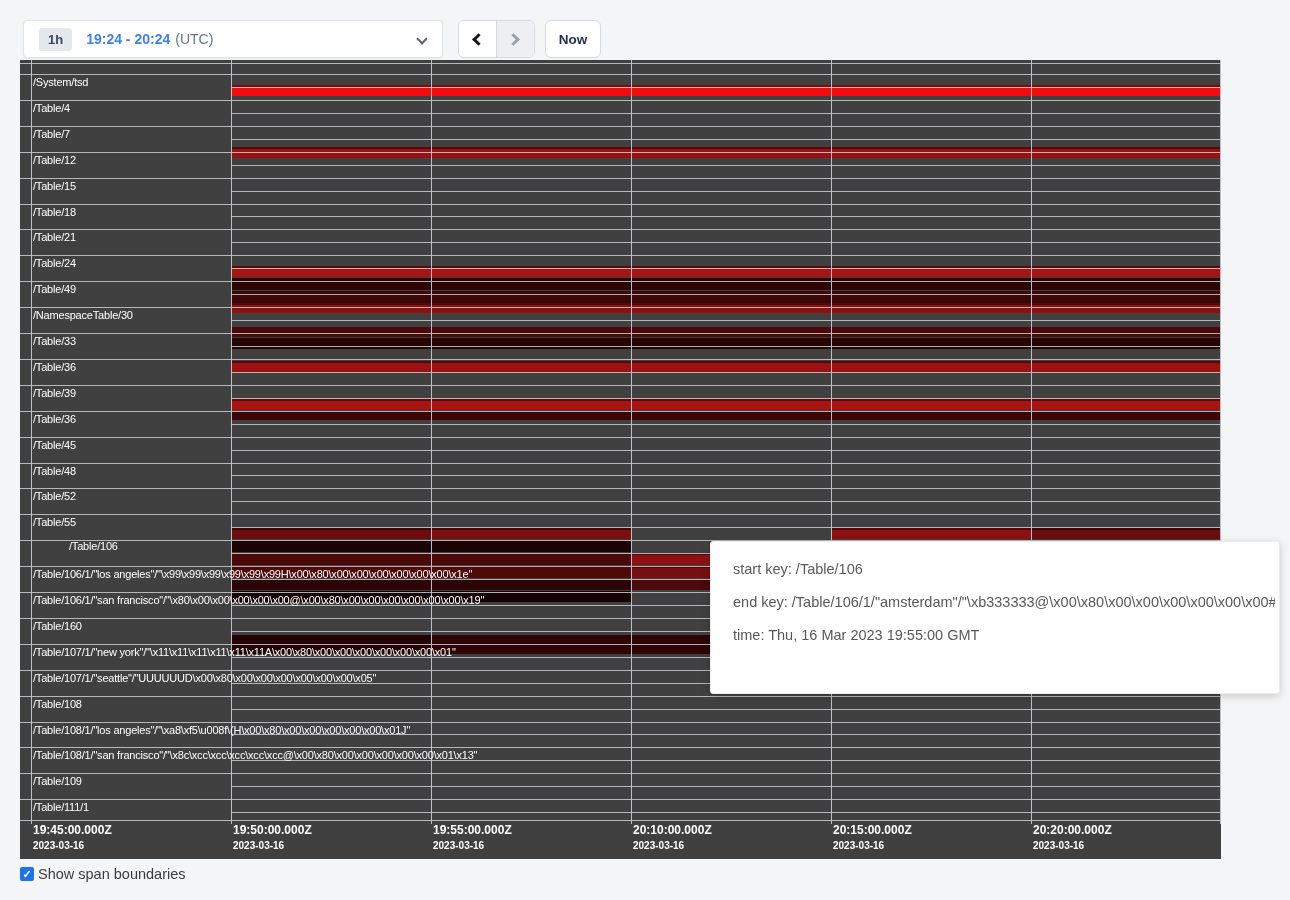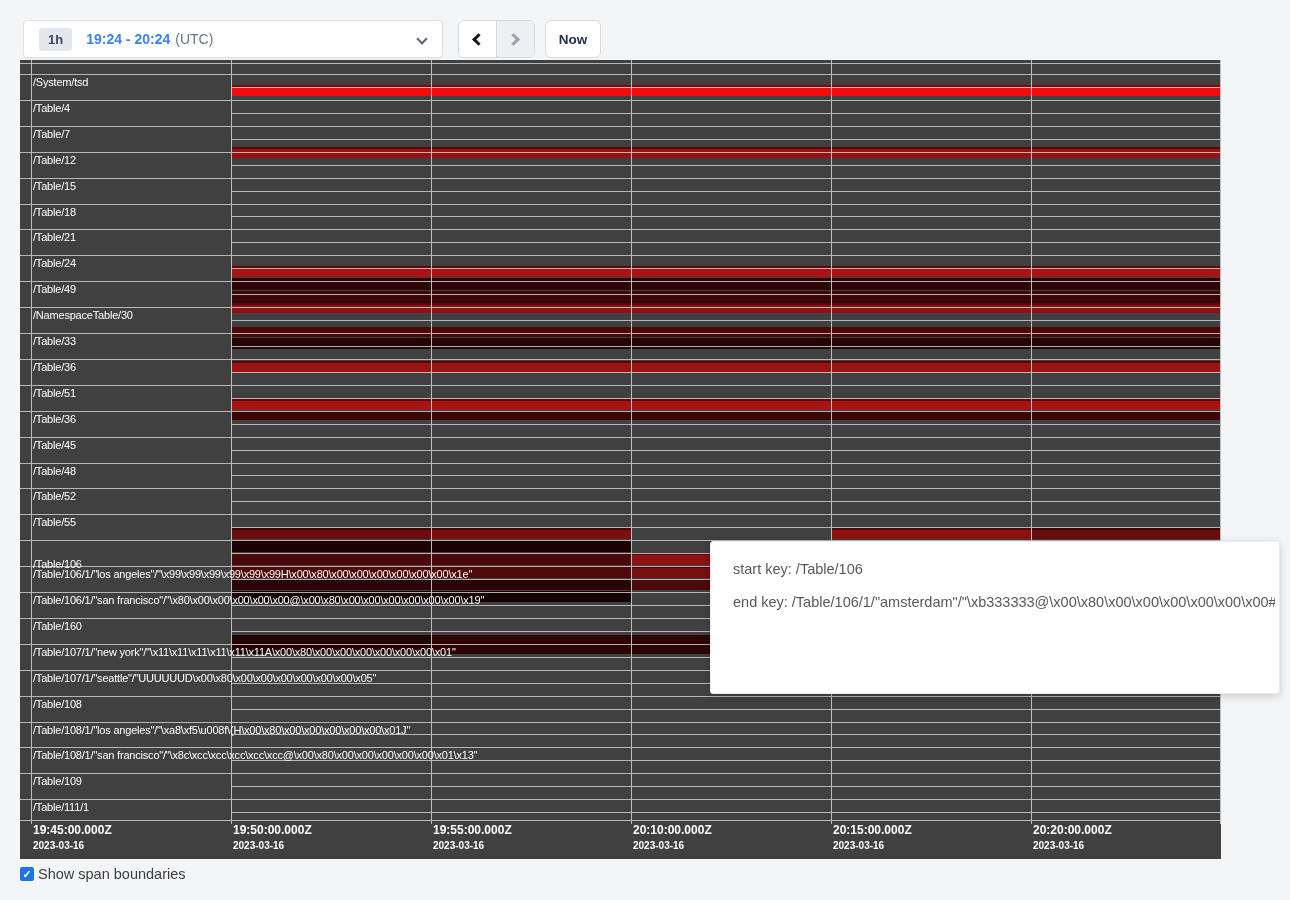--- a/index.html
+++ b/index.html
@@ -200,27 +200,27 @@
     <div class="row-label" style="top: 67.8px;">/Table/7</div>
     <div class="row-label" style="top: 93.7px;">/Table/12</div>
     <div class="row-label" style="top: 119.6px;">/Table/15</div>
     <div class="row-label" style="top: 145.5px;">/Table/18</div>
     <div class="row-label" style="top: 171.4px;">/Table/21</div>
     <div class="row-label" style="top: 197.3px;">/Table/24</div>
     <div class="row-label" style="top: 223.2px;">/Table/49</div>
     <div class="row-label" style="top: 249.1px;">/NamespaceTable/30</div>
     <div class="row-label" style="top: 275px;">/Table/33</div>
     <div class="row-label" style="top: 300.9px;">/Table/36</div>
-    <div class="row-label" style="top: 326.8px;">/Table/51</div>
+    <div class="row-label" style="top: 326.8px;">/Table/39</div>
     <div class="row-label" style="top: 352.7px;">/Table/36</div>
     <div class="row-label" style="top: 378.6px;">/Table/45</div>
     <div class="row-label" style="top: 404.5px;">/Table/48</div>
     <div class="row-label" style="top: 430.4px;">/Table/52</div>
     <div class="row-label" style="top: 456.3px;">/Table/55</div>
-    <div class="row-label" style="top: 498px;">/Table/106</div>
+    <div class="row-label" style="top: 480px; padding-left: 36px;">/Table/106</div>
     <div class="row-label" style="top: 508.1px;">/Table/106/1/"los angeles"/"\x99\x99\x99\x99\x99\x99H\x00\x80\x00\x00\x00\x00\x00\x00\x1e"</div>
     <div class="row-label" style="top: 534px;">/Table/106/1/"san francisco"/"\x80\x00\x00\x00\x00\x00@\x00\x80\x00\x00\x00\x00\x00\x00\x19"</div>
     <div class="row-label" style="top: 559.9px;">/Table/160</div>
     <div class="row-label" style="top: 585.8px;">/Table/107/1/"new york"/"\x11\x11\x11\x11\x11\x11A\x00\x80\x00\x00\x00\x00\x00\x00\x01"</div>
     <div class="row-label" style="top: 611.7px;">/Table/107/1/"seattle"/"UUUUUUD\x00\x80\x00\x00\x00\x00\x00\x00\x05"</div>
     <div class="row-label" style="top: 637.6px;">/Table/108</div>
     <div class="row-label" style="top: 663.5px;">/Table/108/1/"los angeles"/"\xa8\xf5\u008f\(H\x00\x80\x00\x00\x00\x00\x00\x01J"</div>
     <div class="row-label" style="top: 689.4px;">/Table/108/1/"san francisco"/"\x8c\xcc\xcc\xcc\xcc\xcc@\x00\x80\x00\x00\x00\x00\x00\x01\x13"</div>
     <div class="row-label" style="top: 715.3px;">/Table/109</div>
     <div class="row-label" style="top: 741.2px;">/Table/111/1</div>
@@ -246,20 +246,21 @@
     </div>
     <div class="axis-label" style="left: 1013px; top: 763px;">
       <div class="t">20:20:00.000Z</div>
       <div class="d">2023-03-16</div>
     </div>
   </div>
 
 <div class="tooltip">
   <div class="line">start key: /Table/106</div>
   <div class="line">end key: /Table/106/1/"amsterdam"/"\xb333333@\x00\x80\x00\x00\x00\x00\x00\x00#"</div>
+  <div class="line">time: Thu, 16 Mar 2023 19:55:00 GMT</div>
 </div>
 
 <div class="footer-check">
   <span class="checkbox">
     <span class="tick">✓</span>
   </span>
   <span class="check-label">Show span boundaries</span>
 </div>
 
 </body></html>

